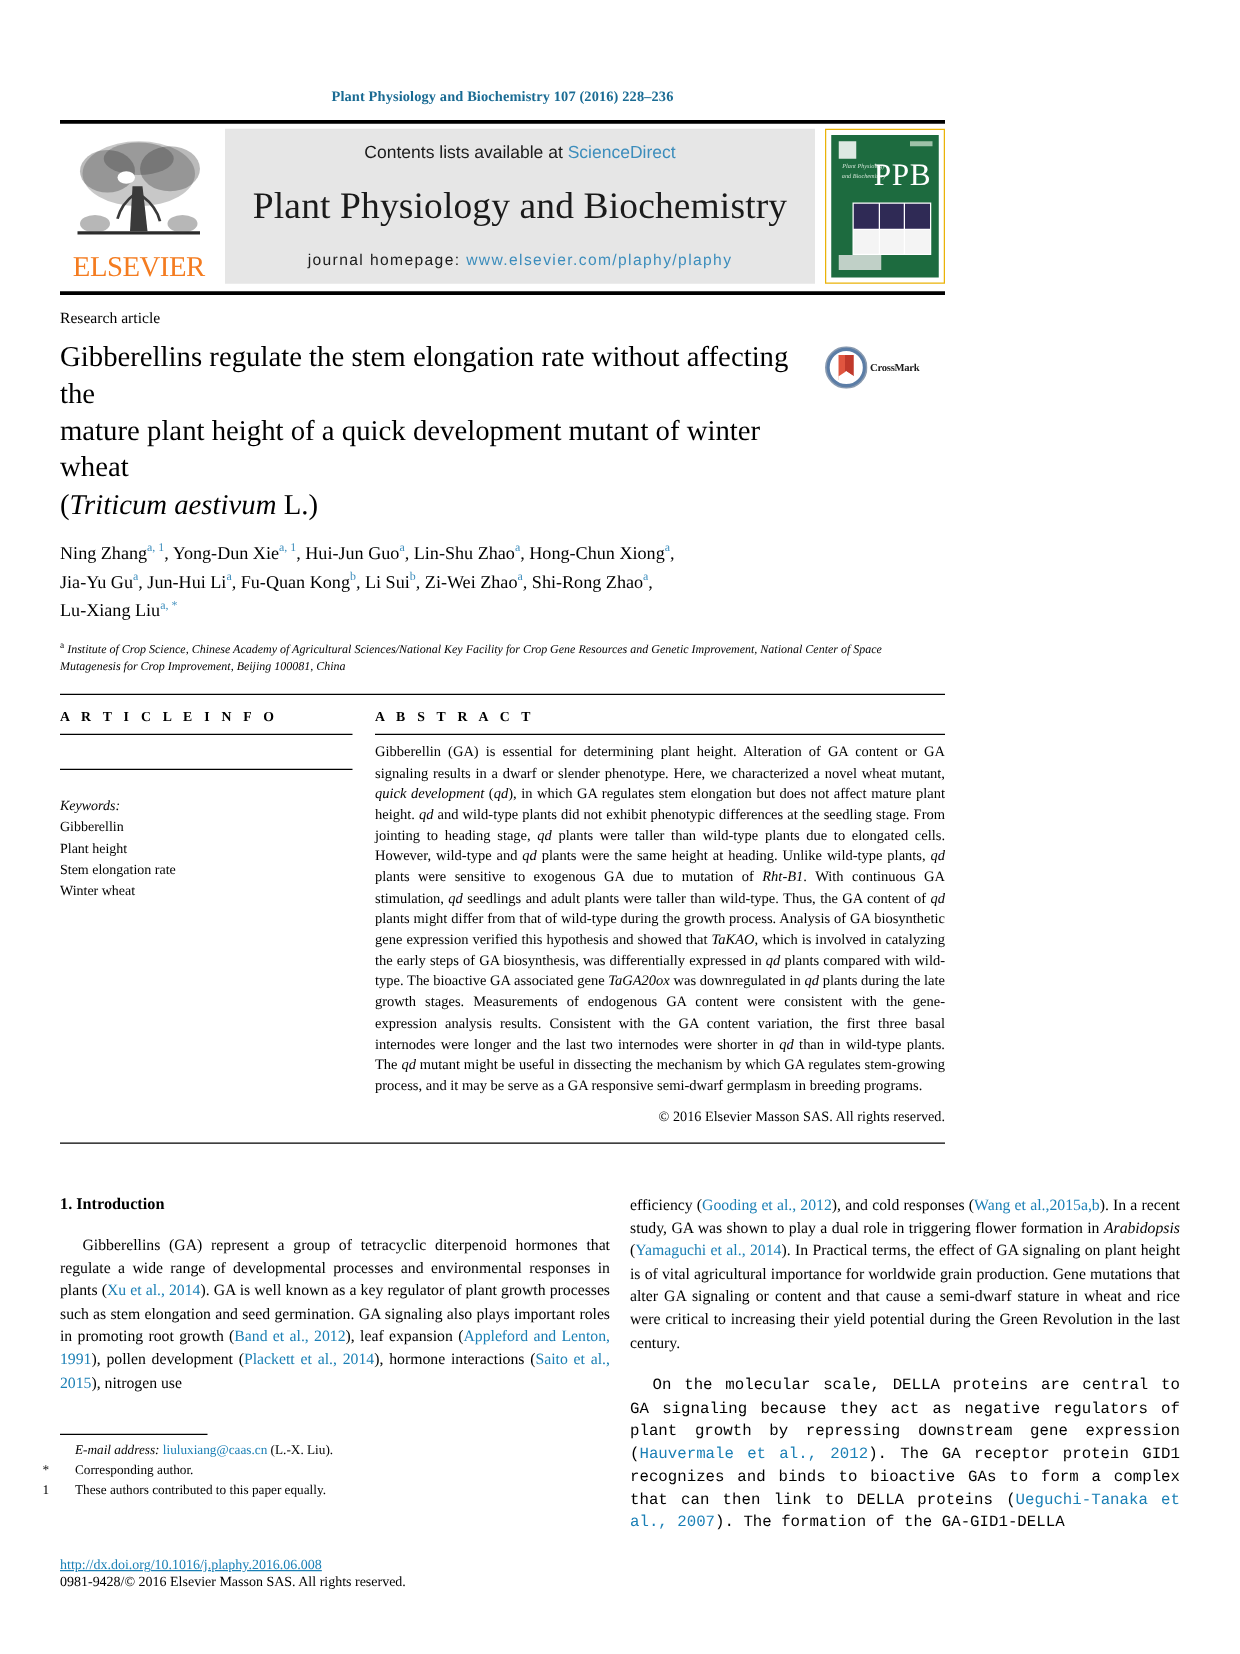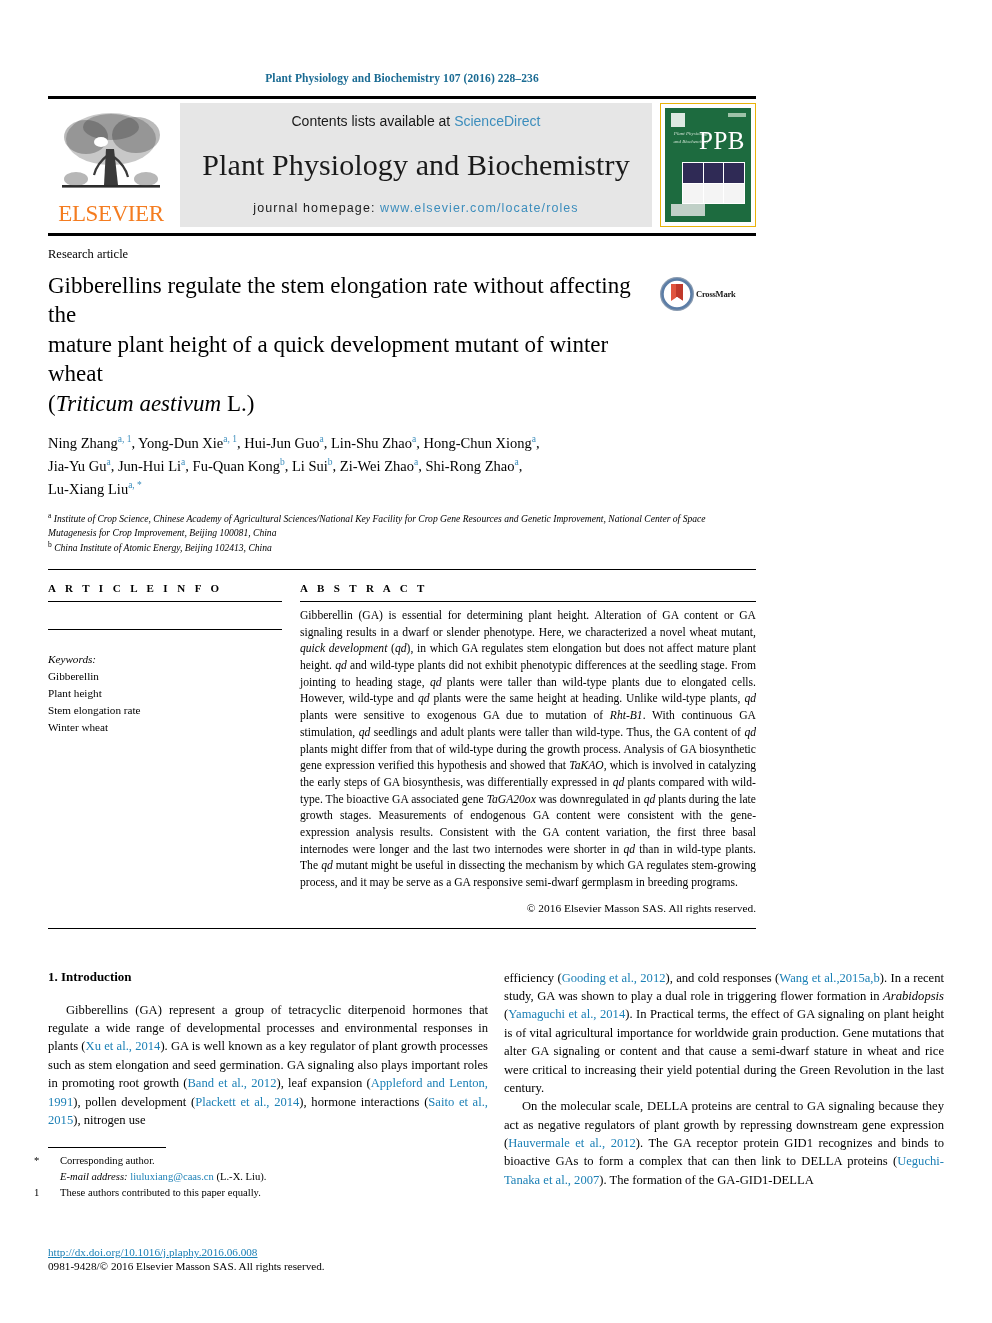--- a/index.html
+++ b/index.html
@@ -223,21 +223,21 @@
     font-size: 13px;
     margin-bottom: 16px;
   }
   .para {
     font-size: 12.6px;
     line-height: 1.46;
     text-align: justify;
     text-indent: 18px;
     margin: 0;
   }
-  .para + .para { margin-top: 0; }
+  .para + .para { margin-top: 16px; font-family: Liberation Mono, monospace; }
   .ref { color: #1a7fb5; }
   .ital { font-style: italic; }
 
   
   .footnotes {
     position: absolute;
     left: 48px;
     top: 1147px;
     width: 440px;
   }
@@ -280,21 +280,21 @@
       <div class="elsevier-word">ELSEVIER</div>
     </div>
 
     <div class="masthead-center">
       <div class="contents-line">
         <span>Contents lists available at </span><span class="sd-link">ScienceDirect</span>
       </div>
       <div class="journal-title">Plant Physiology and Biochemistry</div>
       <div class="homepage-line">
         <span>journal homepage:</span>
-        <span class="url">www.elsevier.com/locate/roles</span>
+        <span class="url">www.elsevier.com/plaphy/plaphy</span>
       </div>
     </div>
 
     <div class="cover-thumb">
       <div class="cover-inner">
         <div class="cover-topbox"></div>
         <div class="cover-topright"></div>
         <div class="cover-jtitle">Plant Physiology and Biochemistry</div>
         <div class="cover-ppb">PPB</div>
         <div class="cover-figs">
@@ -335,21 +335,20 @@
   </div>
 
   <div class="authors">
     <span>Ning Zhang<sup>a, 1</sup>, Yong-Dun Xie<sup>a, 1</sup>, Hui-Jun Guo<sup>a</sup>, Lin-Shu Zhao<sup>a</sup>, Hong-Chun Xiong<sup>a</sup>,</span><br>
     <span>Jia-Yu Gu<sup>a</sup>, Jun-Hui Li<sup>a</sup>, Fu-Quan Kong<sup>b</sup>, Li Sui<sup>b</sup>, Zi-Wei Zhao<sup>a</sup>, Shi-Rong Zhao<sup>a</sup>,</span><br>
     <span>Lu-Xiang Liu<sup>a, *</sup></span>
   </div>
 
   <div class="affil">
     <div><sup>a</sup> <span>Institute of Crop Science, Chinese Academy of Agricultural Sciences/National Key Facility for Crop Gene Resources and Genetic Improvement, National Center of Space Mutagenesis for Crop Improvement, Beijing 100081, China</span></div>
-    <div><sup>b</sup> <span>China Institute of Atomic Energy, Beijing 102413, China</span></div>
   </div>
 
   <div class="band-rule"></div>
 
   <div class="band">
 
     <div class="col-info">
       <div class="sec-head">A R T I C L E  I N F O</div>
       <div class="hr-thin"></div>
       <div class="info-gap"></div>
@@ -383,22 +382,22 @@
     </div>
 
     <div class="bcol right">
       <p class="para" style="text-indent:0"><span>efficiency (</span><span class="ref">Gooding et al., 2012</span><span>), and cold responses (</span><span class="ref">Wang et al.,2015a,b</span><span>). In a recent study, GA was shown to play a dual role in triggering flower formation in </span><span class="ital">Arabidopsis</span><span> (</span><span class="ref">Yamaguchi et al., 2014</span><span>). In Practical terms, the effect of GA signaling on plant height is of vital agricultural importance for worldwide grain production. Gene mutations that alter GA signaling or content and that cause a semi-dwarf stature in wheat and rice were critical to increasing their yield potential during the Green Revolution in the last century.</span></p>
       <p class="para"><span>On the molecular scale, DELLA proteins are central to GA signaling because they act as negative regulators of plant growth by repressing downstream gene expression (</span><span class="ref">Hauvermale et al., 2012</span><span>). The GA receptor protein GID1 recognizes and binds to bioactive GAs to form a complex that can then link to DELLA proteins (</span><span class="ref">Ueguchi-Tanaka et al., 2007</span><span>). The formation of the GA-GID1-DELLA</span></p>
     </div>
   </div>
 
   <div class="footnotes">
     <div class="fn-rule"></div>
+    <div class="fn-line" style="padding-left:26px"><span class="ital">E-mail address:</span> <span class="mail">liuluxiang@caas.cn</span><span> (L.-X. Liu).</span></div>
     <div class="fn-line"><span class="mk">*</span><span>Corresponding author.</span></div>
-    <div class="fn-line" style="padding-left:26px"><span class="ital">E-mail address:</span> <span class="mail">liuluxiang@caas.cn</span><span> (L.-X. Liu).</span></div>
     <div class="fn-line"><span class="mk">1</span><span>These authors contributed to this paper equally.</span></div>
   </div>
 
   <div class="doi-block">
     <div class="doi-link">http://dx.doi.org/10.1016/j.plaphy.2016.06.008</div>
     <div class="issn">0981-9428/© 2016 Elsevier Masson SAS. All rights reserved.</div>
   </div>
 
 </div>
 

